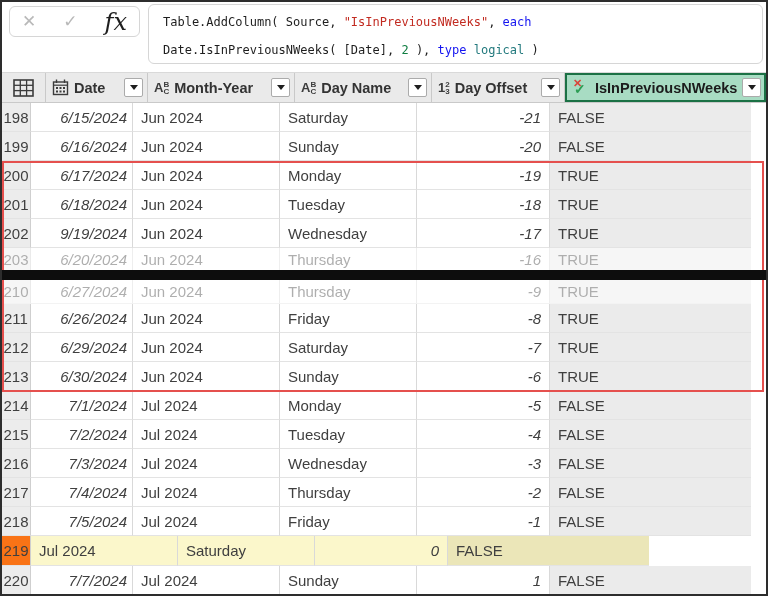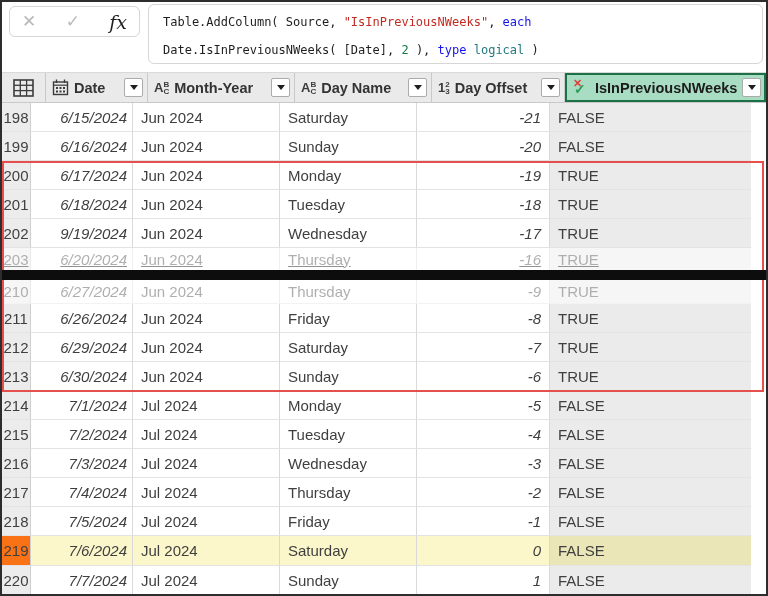--- a/index.html
+++ b/index.html
@@ -13,21 +13,21 @@
 
   
   .formula-bar { position:relative; height:70px; background:#fff; }
   .fx-box {
     position:absolute; left:7px; top:4px; width:131px; height:31px;
     border:1px solid #d6d6d6; border-radius:6px; background:#fff;
     display:flex; align-items:center; justify-content:space-between;
     padding:0 12px;
   }
   .fx-cancel, .fx-commit { color:#b9b9b9; font-size:17px; line-height:1; }
-  .fx-label { font-family:"DejaVu Serif", serif; font-style:italic; font-size:19px; color:#1e1e1e; }
+  .fx-label { font-family:"DejaVu Serif", serif; font-style:italic; font-size:24px; color:#1e1e1e; }
   .formula-box {
     position:absolute; left:146px; top:2px; right:3px; height:60px;
     border:1px solid #d6d6d6; border-radius:6px; background:#fff;
     padding:3px 0 0 14px; overflow:hidden;
   }
   .code-line {
     font-family:"DejaVu Sans Mono", monospace; font-size:12px; line-height:28px;
     white-space:pre; color:#1e1e1e;
   }
   .tok-code   { color:#1e1e1e; }
@@ -74,21 +74,21 @@
     border-right:1px solid #d9d9d9; border-bottom:1px solid #e3e3e3;
     font-size:15px; color:#3f3f3f; white-space:nowrap;
   }
   .c-rownum { width:29px; justify-content:center; background:#ececec; border-right:1px solid #cfcfcf; }
   .c-date   { width:102px; justify-content:flex-end; padding-right:5px; font-style:italic; }
   .c-month  { width:147px; padding-left:8px; }
   .c-day    { width:137px; padding-left:8px; }
   .c-offset { width:133px; justify-content:flex-end; padding-right:8px; font-style:italic; }
   .c-isprev { width:201px; padding-left:8px; background:#ebebeb; border-right:none;text-align:center; }
 
-  .row.faded-bottom { height:22px;text-decoration:underline; }
+  .row.faded-bottom { height:22px; }
   .row.faded-top    { height:24px; }
   .row.faded-bottom .cell, .row.faded-top .cell { opacity:0.42; }
   .row.faded-bottom .cell { border-bottom:none; }
 
   .row.current { height:30px; }
   .row.current .cell   { background:#fbf7cb; }
   .row.current .c-rownum { background:#f97316; }
   .row.current .c-isprev { background:#ebe6b8; }
 
   .gap-divider { position:relative; z-index:6; height:10px; width:768px; margin-left:-2px; background:#0d0d0d; }
@@ -321,21 +321,20 @@
         <div class="row">
           <div class="cell c-rownum">218</div>
           <div class="cell c-date">7/5/2024</div>
           <div class="cell c-month">Jul 2024</div>
           <div class="cell c-day">Friday</div>
           <div class="cell c-offset">-1</div>
           <div class="cell c-isprev">FALSE</div>
         </div>
         <div class="row current">
           <div class="cell c-rownum">219</div>
-          <div class="cell c-date">7/6/2024</div>
           <div class="cell c-month">Jul 2024</div>
           <div class="cell c-day">Saturday</div>
           <div class="cell c-offset">0</div>
           <div class="cell c-isprev">FALSE</div>
         </div>
         <div class="row">
           <div class="cell c-rownum">220</div>
           <div class="cell c-date">7/7/2024</div>
           <div class="cell c-month">Jul 2024</div>
           <div class="cell c-day">Sunday</div>

